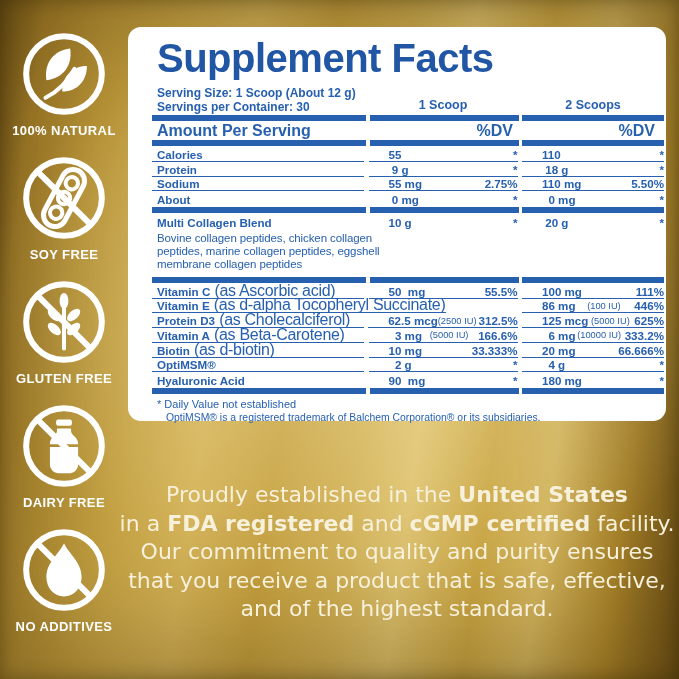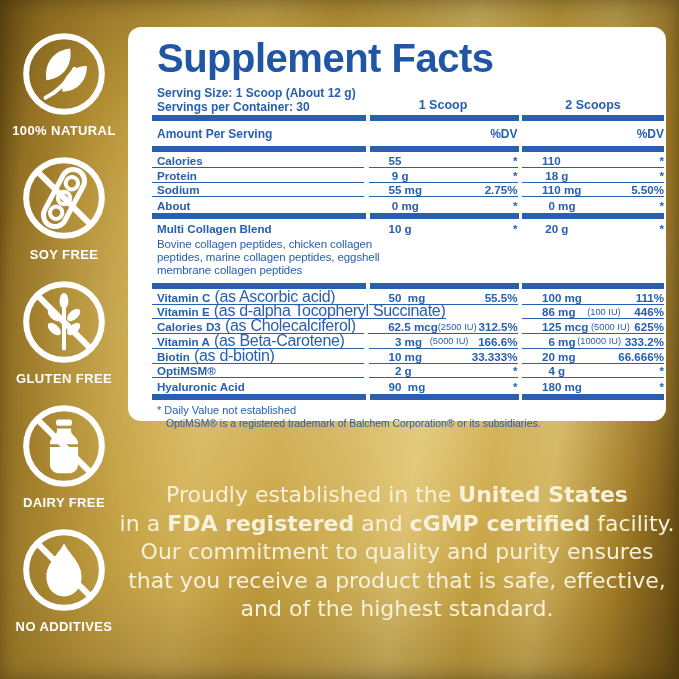--- a/index.html
+++ b/index.html
@@ -51,21 +51,21 @@
   .flexrow{display:flex;justify-content:space-between;align-items:flex-end;}
   .sv-left{flex:0 0 212px;padding-left:5px;font-size:12px;font-weight:700;line-height:13.5px;}
   .col-head{font-size:12.5px;font-weight:700;text-align:center;padding-bottom:2px;}
   .ch-mid{flex:0 0 149px;}
   .ch-right{flex:0 0 142px;}
 
   .bar{display:flex;justify-content:space-between;margin:1px 0;}
   .bar i{display:block;height:6px;background:var(--blue);}
   .b1{width:214px;}.b2{width:149px;}.b3{width:142px;}
 
-  .hdr-row{display:flex;justify-content:space-between;align-items:center;height:23px;font-size:12px;font-weight:700;}
+  .hdr-row{display:flex;align-items:center;height:17px;font-size:16px;font-weight:700;}
   .hdr-row .cell.name{padding-left:5px;}
 
   .cell.name{flex:0 0 212px;white-space:nowrap;overflow:visible;padding-left:5px;}
   .cell.mid{flex:0 0 149px;display:flex;align-items:baseline;}
   .cell.right{flex:0 0 142px;display:flex;align-items:baseline;}
   .dvh{text-align:right;}
 
   .t-row{display:flex;justify-content:space-between;align-items:flex-end;height:14.8px;font-size:11.6px;}
   .t-row .cell{border-bottom:1.5px solid var(--blue);display:flex;align-items:center;}
   .t-row .cell.name{display:block;line-height:13px;}
@@ -296,21 +296,21 @@
   </div>
           <div class="t-row">
     <div class="cell name"><span class="nm">Vitamin E</span><span class="note"> (as d-alpha Tocopheryl Succinate)</span></div>
     <div class="cell right">
       <span class="amt">86 mg</span>
       <span class="iu">(100 IU)</span>
       <span class="dv">446%</span>
     </div>
   </div>
           <div class="t-row">
-    <div class="cell name"><span class="nm">Calories D3</span><span class="note"> (as Cholecalciferol)</span></div>
+    <div class="cell name"><span class="nm">Protein D3</span><span class="note"> (as Cholecalciferol)</span></div>
     <div class="cell mid">
       <span class="amt">62.5 mcg</span>
       <span class="iu">(2500 IU)</span>
       <span class="dv">312.5%</span>
     </div>
     <div class="cell right">
       <span class="amt">125 mcg</span>
       <span class="iu">(5000 IU)</span>
       <span class="dv">625%</span>
     </div>

